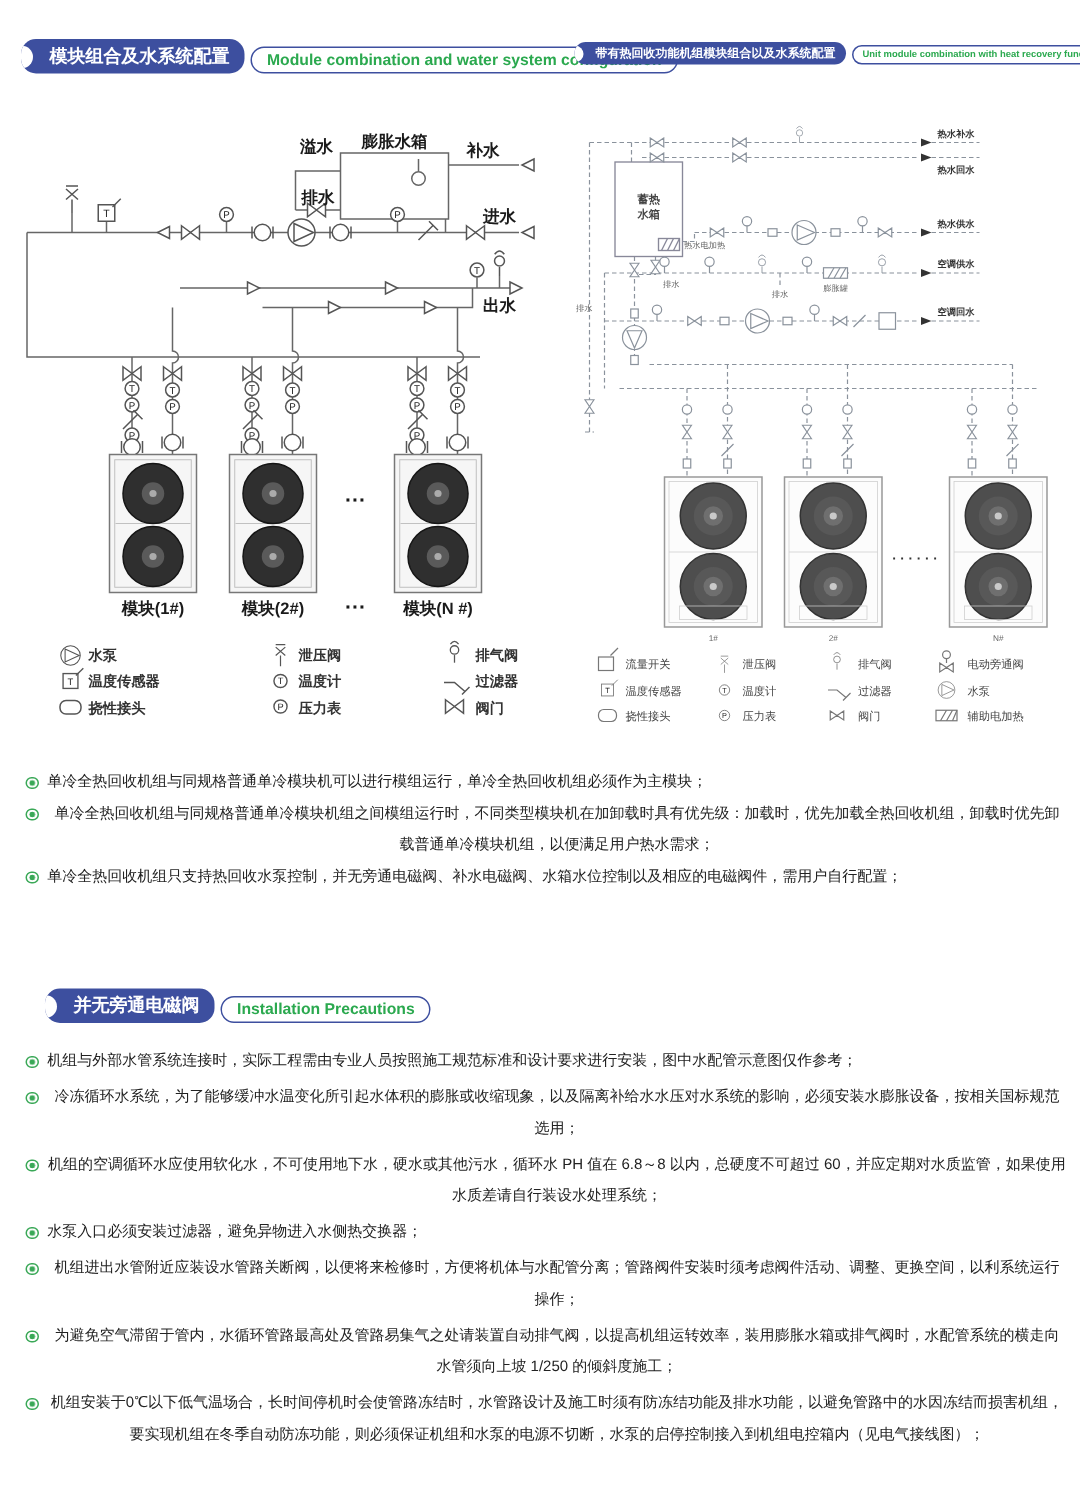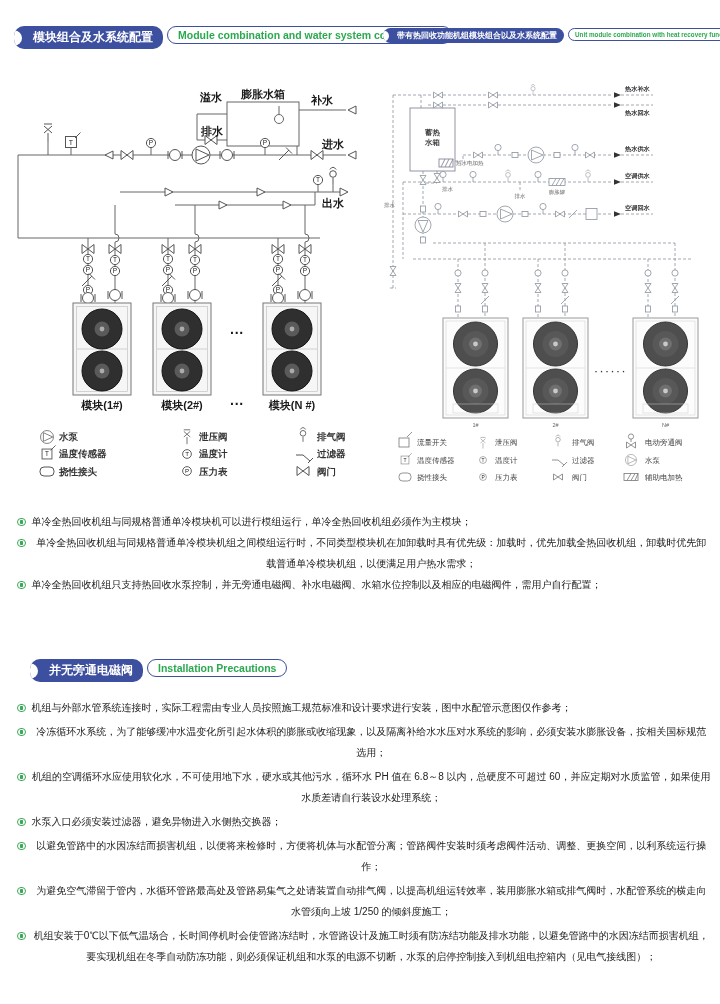--- a/index.html
+++ b/index.html
@@ -1,18 +1,18 @@
 <!DOCTYPE html>
 <html><head>
 <meta charset="utf-8">
 <style>
   html,body{margin:0;padding:0;}
   body{width:720px;height:1004px;position:relative;background:#fff;
        font-family:"Liberation Sans",sans-serif;overflow:hidden;}
-  .hdr{position:absolute;display:flex;align-items:flex-start;}
+  .hdr{position:absolute;display:flex;align-items:flex-end;}
   .hdr-cn{position:relative;overflow:hidden;background:#3d4f9f;color:#fff;font-weight:bold;
           border-radius:10px;padding:3px 10px 3px 19px;white-space:nowrap;}
   .swoosh{position:absolute;left:-7px;top:50%;transform:translateY(-50%);
           width:15px;height:15px;background:#fff;border-radius:50%;}
   .hdr-en{background:#fff;border:1.4px solid #3d4f9f;color:#2ba94f;font-weight:bold;
           border-radius:10px;padding:2px 10px;margin-left:4px;white-space:nowrap;}
   .big .hdr-cn{font-size:12px;}
   .big .hdr-en{font-size:10.5px;}
   .small .hdr-cn{font-size:8px;padding:2px 7px 2px 14px;border-radius:8px;}
   .small .swoosh{width:11px;height:11px;left:-5px;}
@@ -505,21 +505,21 @@
   <div class="note note2">
       <span class="bdot"></span>
       <span>机组的空调循环水应使用软化水，不可使用地下水，硬水或其他污水，循环水 PH 值在 6.8～8 以内，总硬度不可超过 60，并应定期对水质监管，如果使用水质差请自行装设水处理系统；</span>
     </div>
   <div class="note note2">
       <span class="bdot"></span>
       <span>水泵入口必须安装过滤器，避免异物进入水侧热交换器；</span>
     </div>
   <div class="note note2">
       <span class="bdot"></span>
-      <span>以避免管路中的水因冻结而损害机组，以便将来检修时，方便将机体与水配管分离；管路阀件安装时须考虑阀件活动、调整、更换空间，以利系统运行操作；</span>
+      <span>机组进出水管附近应装设水管路关断阀，以便将来检修时，方便将机体与水配管分离；管路阀件安装时须考虑阀件活动、调整、更换空间，以利系统运行操作；</span>
     </div>
   <div class="note note2">
       <span class="bdot"></span>
       <span>为避免空气滞留于管内，水循环管路最高处及管路易集气之处请装置自动排气阀，以提高机组运转效率，装用膨胀水箱或排气阀时，水配管系统的横走向水管须向上坡 1/250 的倾斜度施工；</span>
     </div>
   <div class="note note2">
       <span class="bdot"></span>
       <span>机组安装于0℃以下低气温场合，长时间停机时会使管路冻结时，水管路设计及施工时须有防冻结功能及排水功能，以避免管路中的水因冻结而损害机组，要实现机组在冬季自动防冻功能，则必须保证机组和水泵的电源不切断，水泵的启停控制接入到机组电控箱内（见电气接线图）；</span>
     </div>
 

